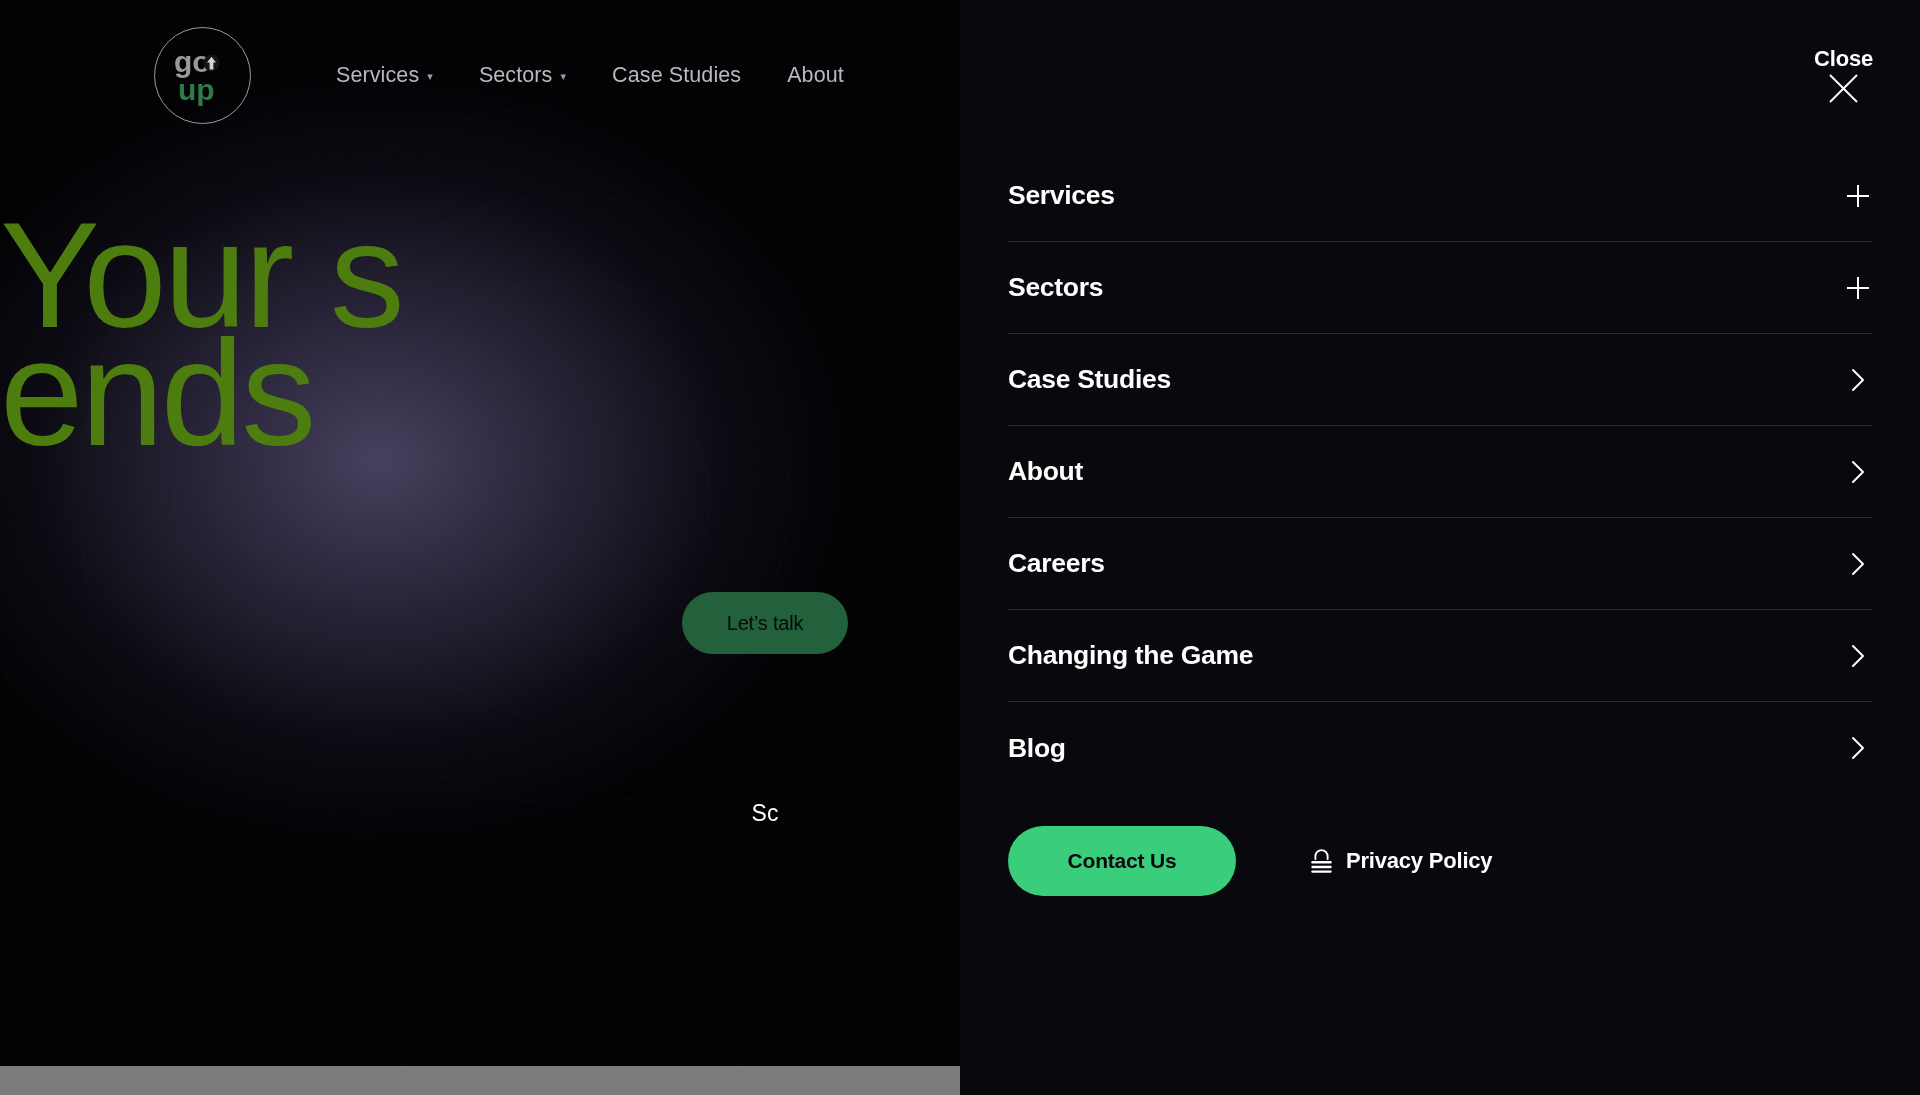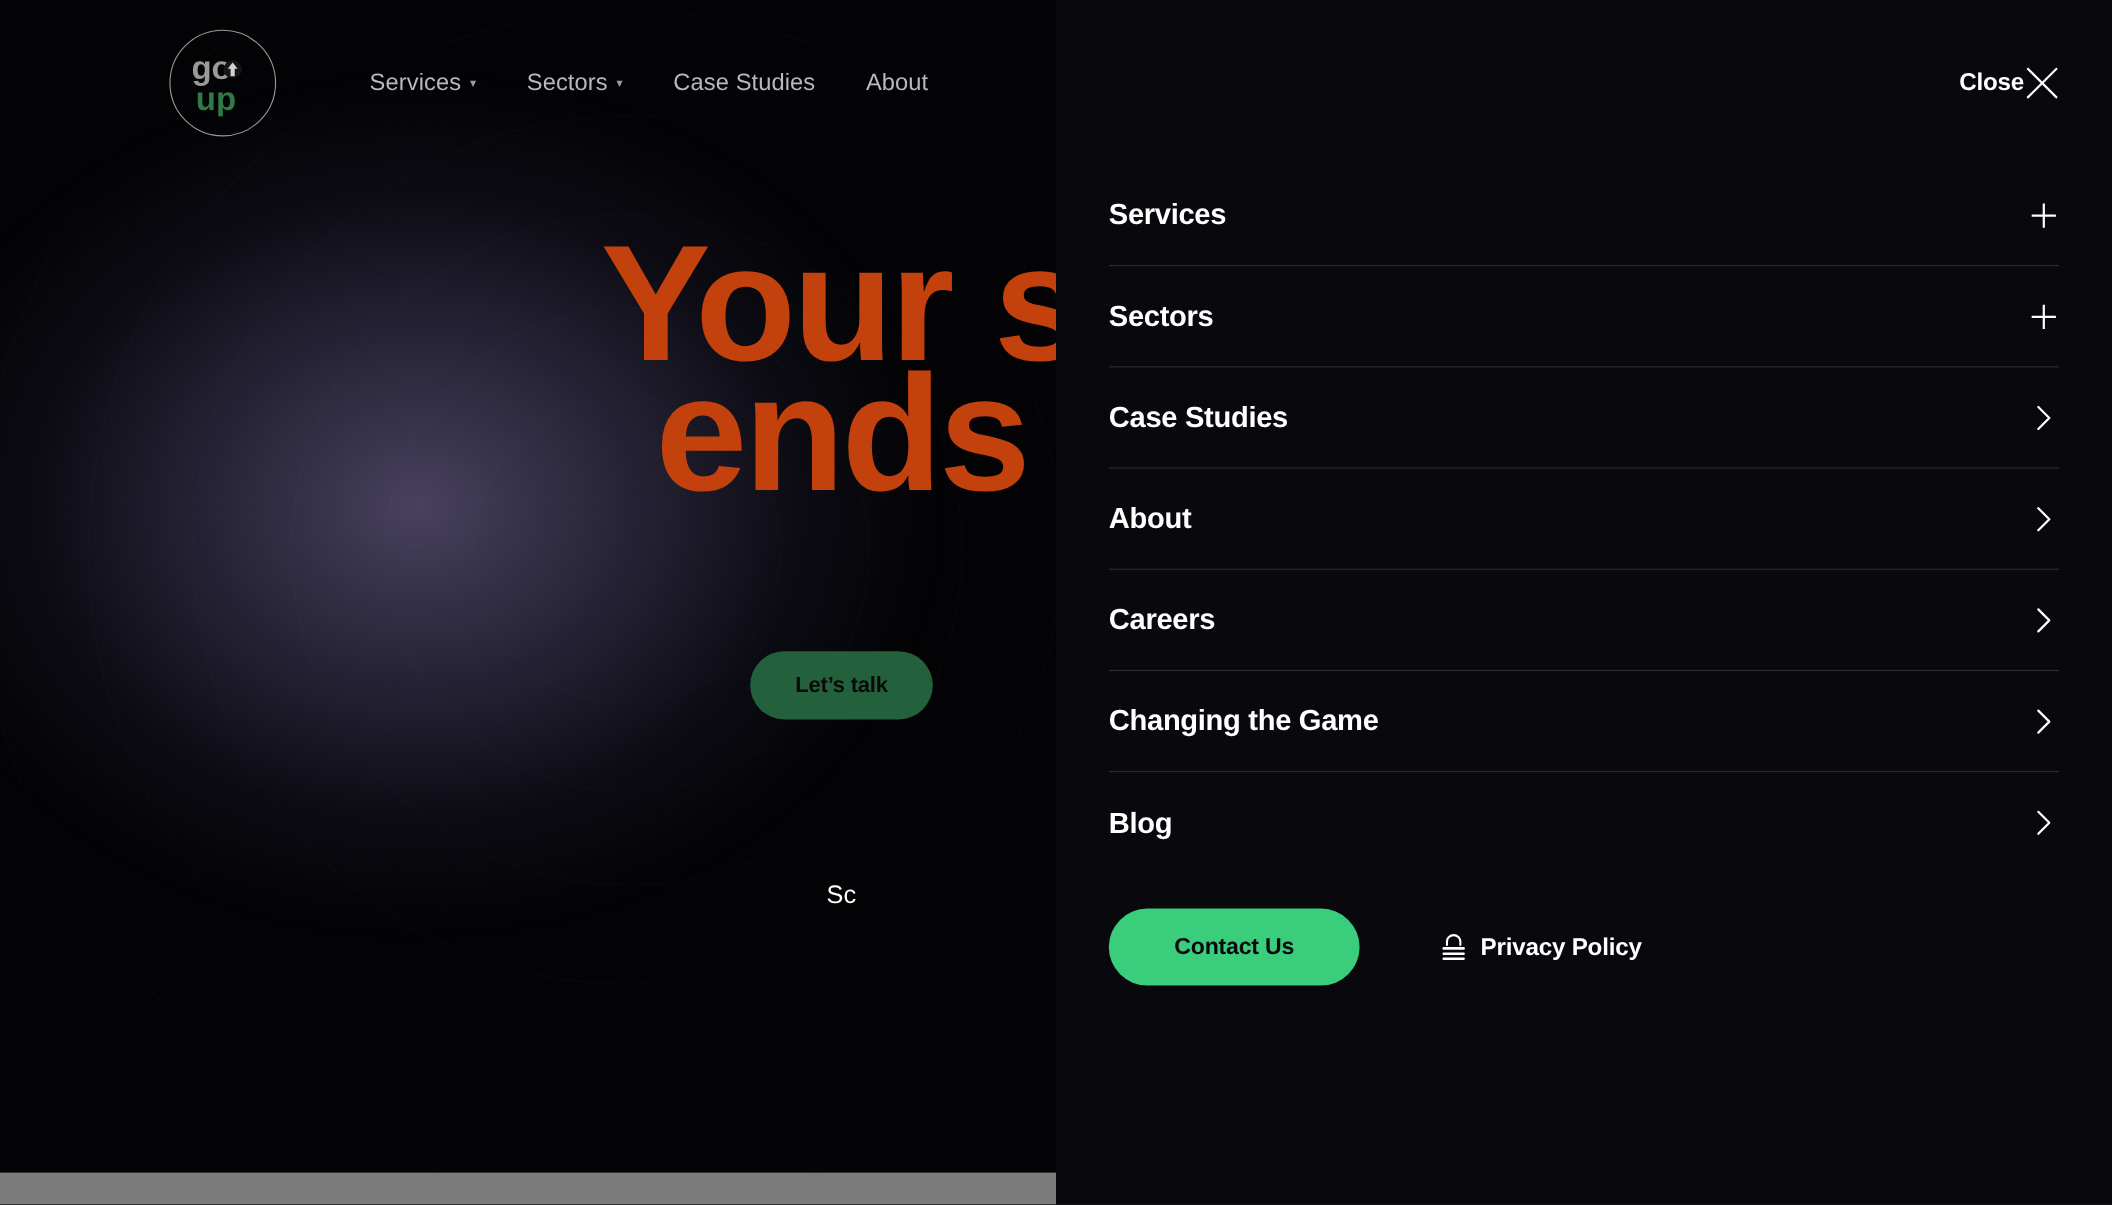--- a/index.html
+++ b/index.html
@@ -57,61 +57,61 @@
     color:#b9b9bd; font-size:21.5px; letter-spacing:.1px;
     padding:0 23px; display:flex; align-items:center; gap:8px;
     white-space:nowrap; cursor:pointer;
   }
   .nav-caret { font-size:11px; color:#9c9ca2; line-height:1; transform:translateY(1px); }
 
   
   .hero-copy { position:absolute; left:0; top:0; width:1530px; z-index:5; }
   .hero-h1 {
     position:absolute; left:0; top:216px; width:1530px;
-    text-align:center;
-    font-size:150px; line-height:118px; font-weight:700;
+    text-align:left;
+    font-size:150px; line-height:118px; font-weight:400;
     letter-spacing:-3px;
-    color:#c2410c;
+    color:#4d7c0f;
   }
   .hero-sub {
     position:absolute; left:0; top:466px; width:1530px;
     text-align:center;
     font-size:33px; line-height:39px; font-weight:400;
     color:#a6a3b2;
     letter-spacing:.1px;
   }
   .lets-talk {
     position:absolute; left:0; top:592px; width:1530px; display:flex; justify-content:center;
   }
   .lets-talk button {
     background:#22613b; color:#0a0a0a;
     border:none; border-radius:40px;
     width:166px; height:62px;
-    font-size:20px; font-weight:700; font-family:"Liberation Sans",sans-serif;
+    font-size:20px; font-weight:400; font-family:"Liberation Sans",sans-serif;
     cursor:pointer; letter-spacing:-.2px;
   }
   .scroll-hint {
     position:absolute; left:0; top:800px; width:1530px; text-align:center;
     color:#ffffff; font-size:23px; letter-spacing:.2px; z-index:5;
   }
 
   
   .panel {
     position:absolute; right:0; top:0;
     width:960px; height:1095px;
     background:#08080d;
     z-index:20;
   }
   .panel-head {
     height:150px; display:flex; align-items:center; justify-content:flex-end;
     padding-right:45px;
   }
   .close-btn {
     display:flex; align-items:center; 
-    background:none; border:none; cursor:pointer; padding:4px 2px;
+    background:none; border:none; cursor:pointer; padding:4px 2px;flex-direction:column;
   }
   .close-label { color:#fff; font-size:22px; font-weight:700; letter-spacing:-.2px; font-family:"Liberation Sans",sans-serif; }
   .close-x { width:33px; height:33px; display:block; }
 
   .menu-list { padding:0 48px 0 48px; }
   .menu-row {
     position:relative;
     height:92px;
     display:flex; align-items:center; justify-content:space-between;
     border-bottom:1px solid #2c2c3a;

